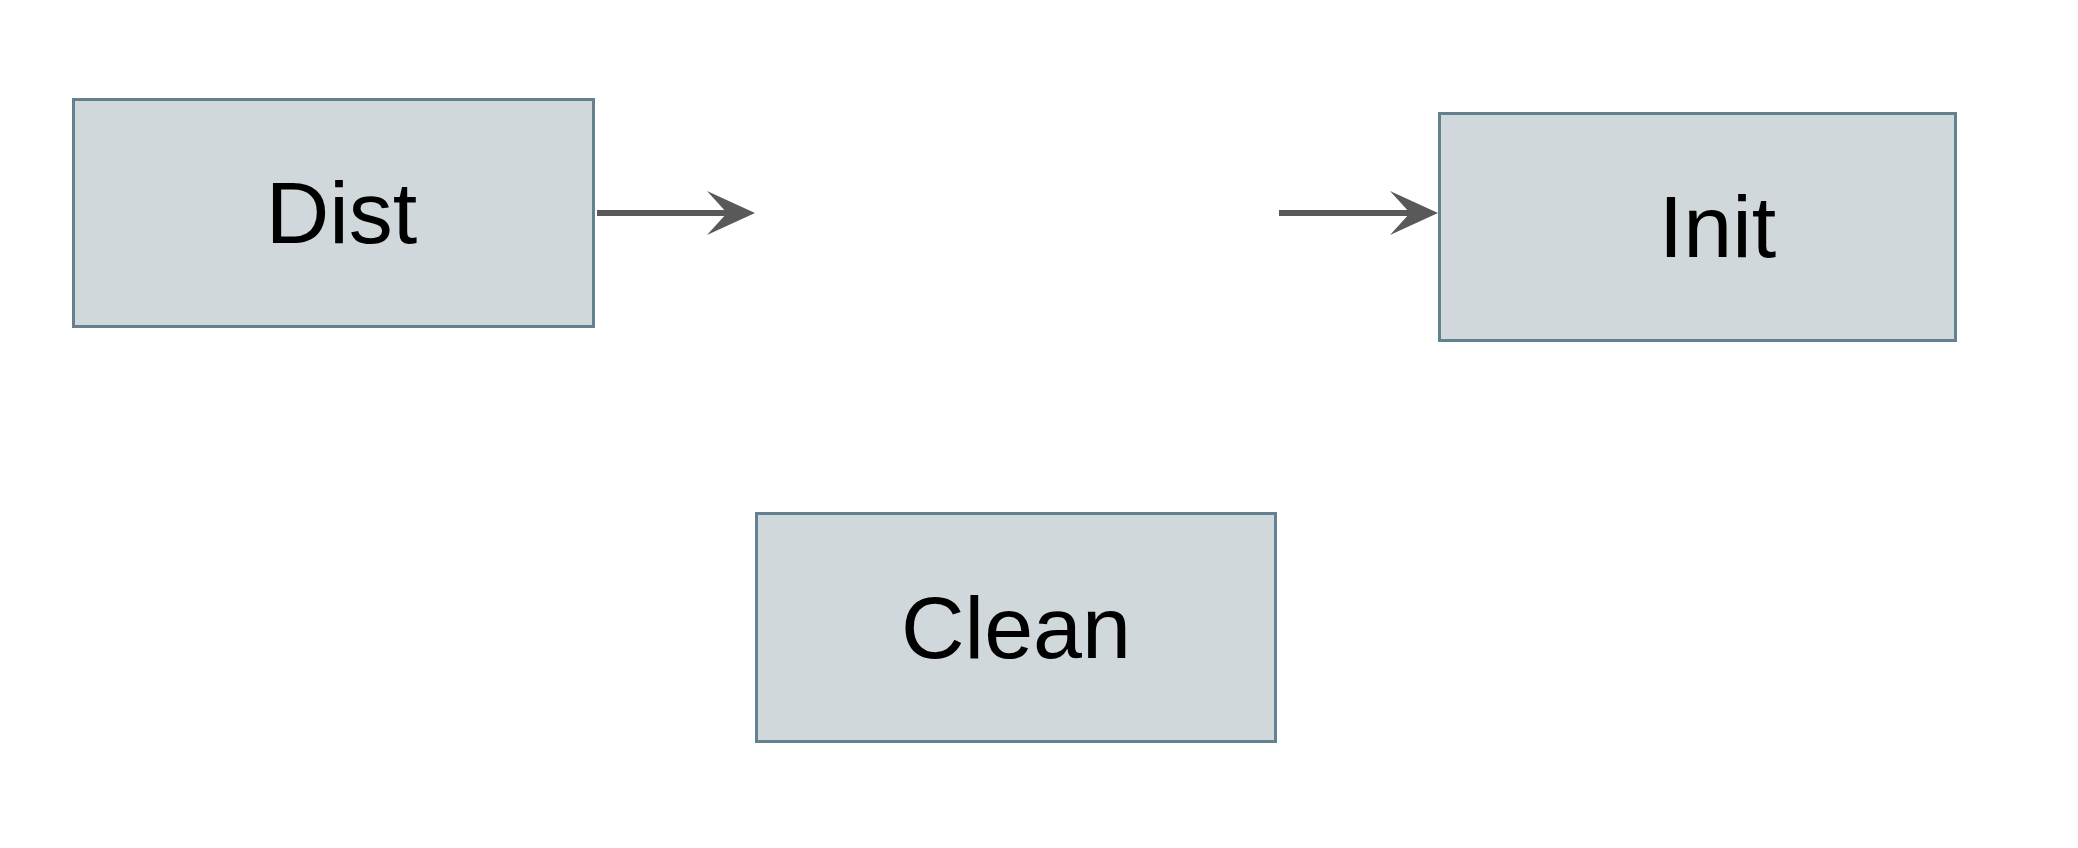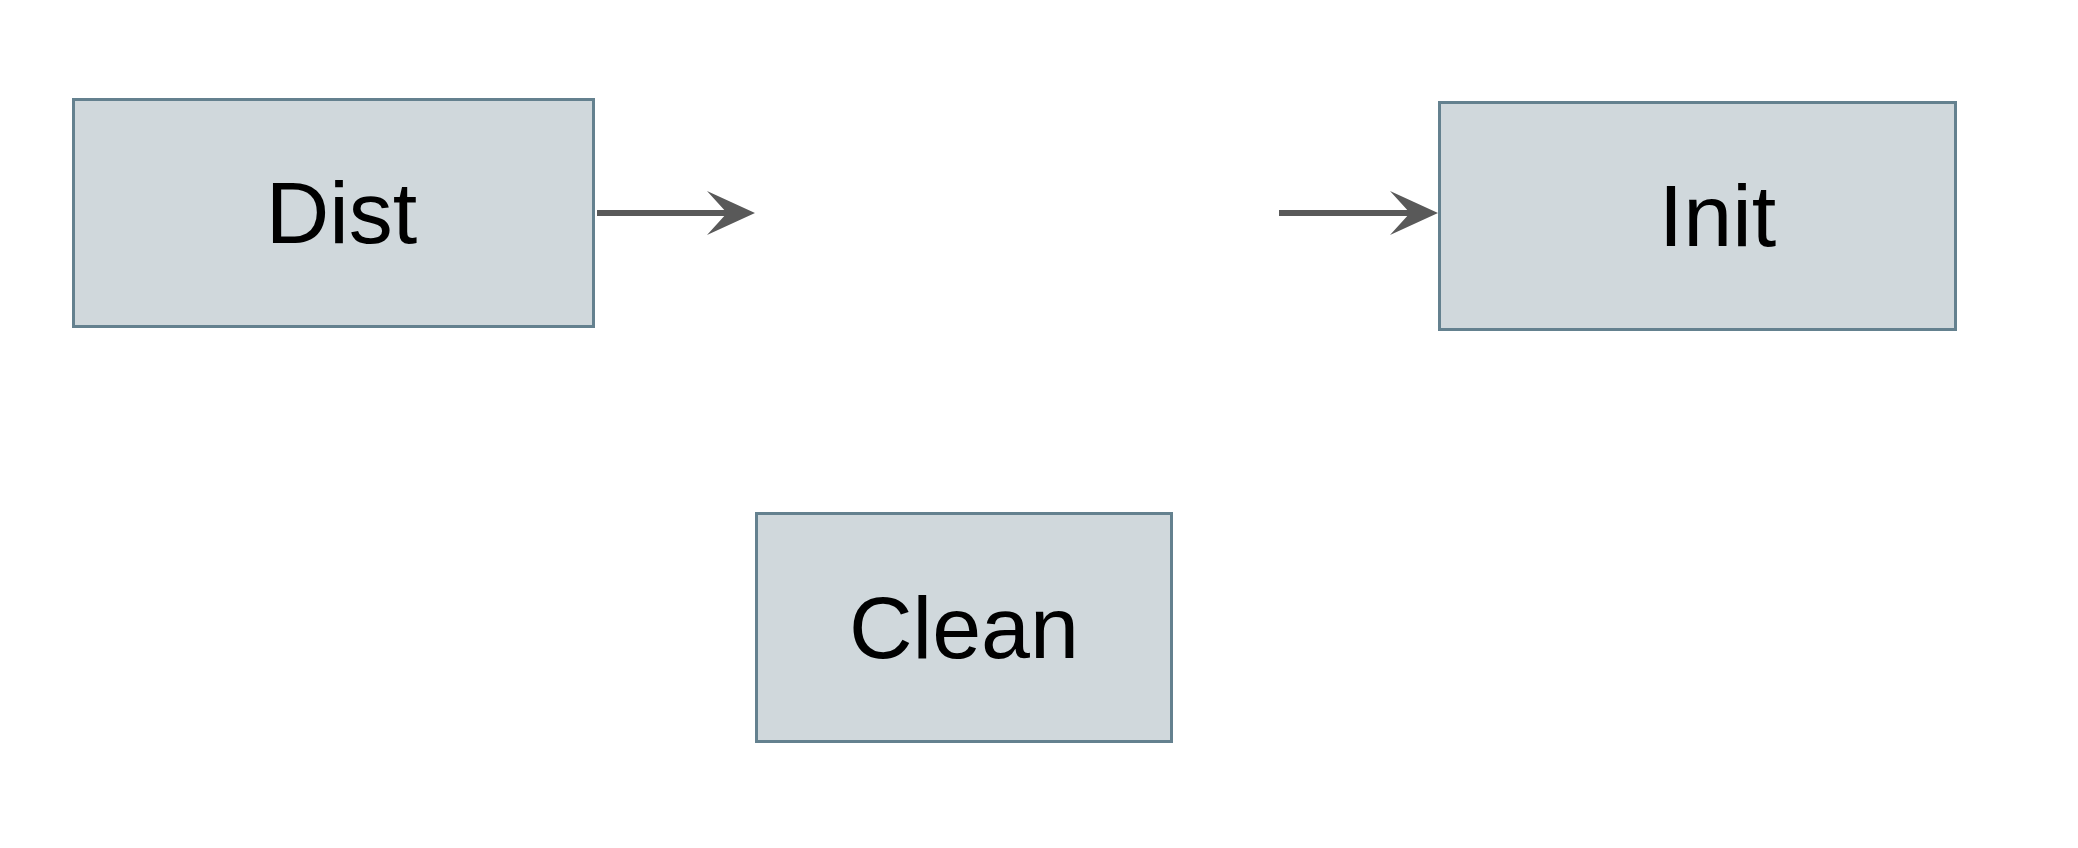--- a/index.html
+++ b/index.html
@@ -31,22 +31,22 @@
     justify-content: center;
   }
   .node-label {
     font-size: 88px;
     font-weight: 400;
     color: var(--text);
     white-space: nowrap;
   }
   .node-dist    { left: 72px;   top: 98px;  width: 523px; height: 230px; padding-left: 16px; }
   .node-compile { left: 755px;  top: 98px;  width: 522px; height: 230px; }
-  .node-init    { left: 1438px; top: 101px;  width: 519px; height: 230px; padding-left: 40px; }
-  .node-clean   { left: 755px;  top: 512px; width: 418px; height: 231px; }
+  .node-init    { left: 1438px; top: 112px;  width: 519px; height: 230px; padding-left: 40px; }
+  .node-clean   { left: 755px;  top: 512px; width: 522px; height: 231px; }
   svg.connector-layer {
     position: absolute;
     left: 0; top: 0;
     width: 100%;
     height: 100%;
     pointer-events: none;
   }
   svg .shaft { stroke: var(--arrow); stroke-width: 6; }
   svg .head  { fill: var(--arrow); }
 </style>

